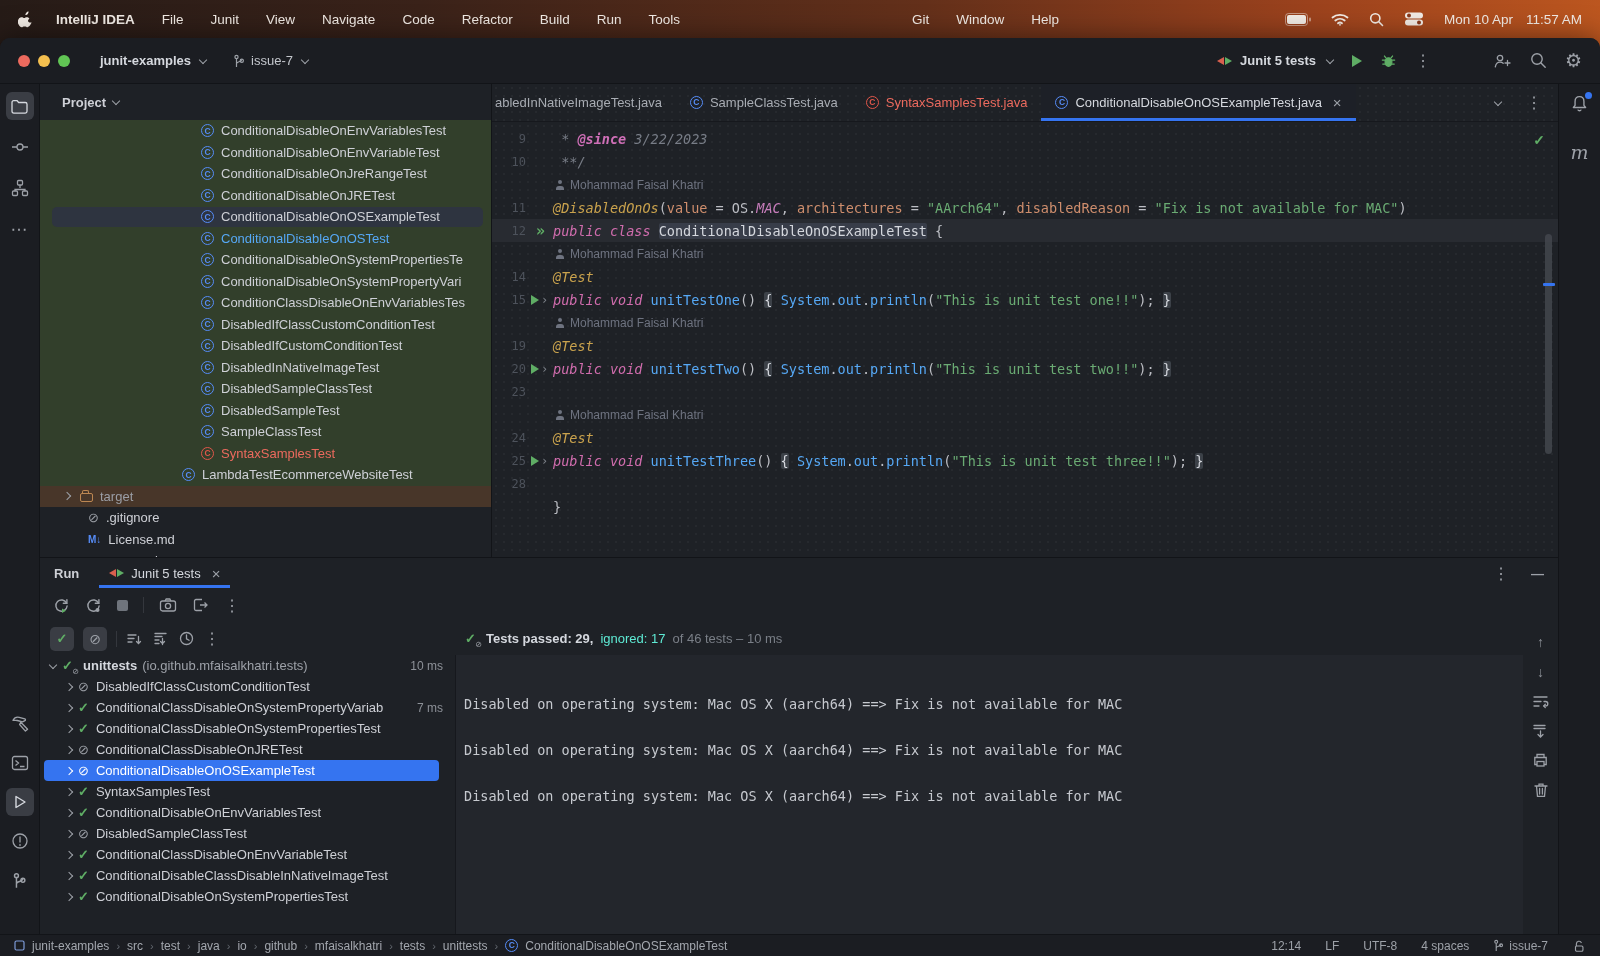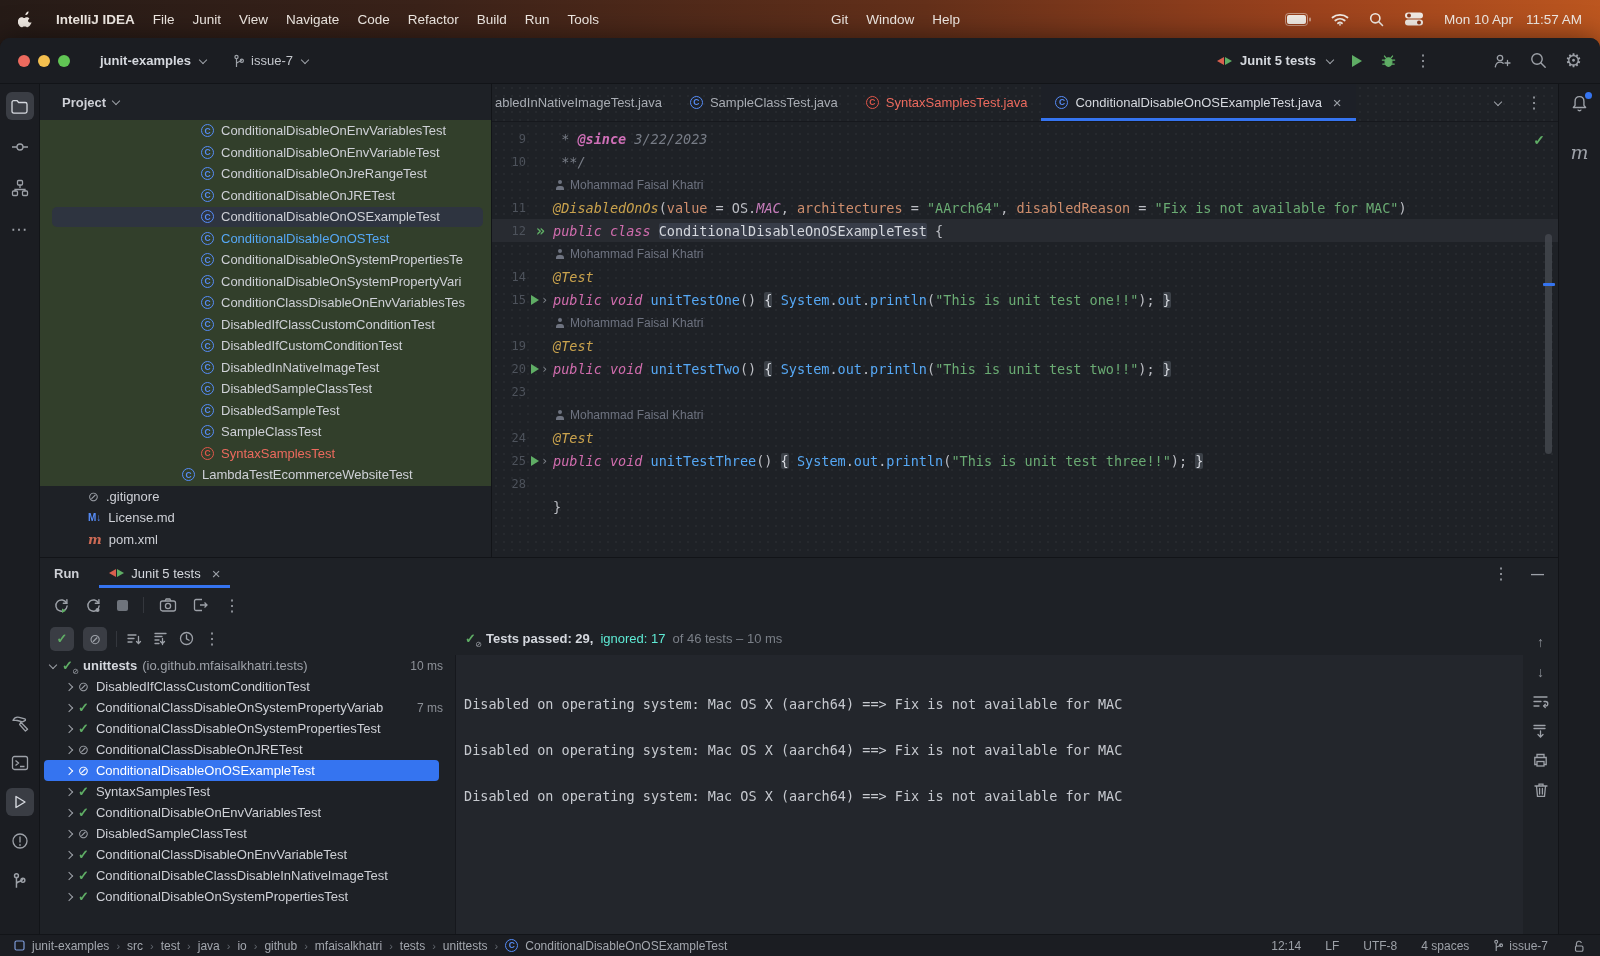--- a/index.html
+++ b/index.html
@@ -2,21 +2,21 @@
 <html><head>
 <meta charset="utf-8">
 <style>
   *{margin:0;padding:0;box-sizing:border-box}
   html,body{background:#111}
   .screen{position:relative;width:1600px;height:956px;overflow:hidden;
     font-family:"Liberation Sans",sans-serif;
     background:linear-gradient(95deg,#261b17 0%,#3a2219 25%,#64301a 55%,#9c421d 78%,#c55c20 100%)}
   
   .menubar{height:38px;display:flex;align-items:center;padding:0 18px;color:#f3ece6;font-size:13.5px}
-  .mgroup{display:flex;gap:18px;}
+  .mgroup{display:flex;gap:27px;}
   .apple{margin-right:24px;display:flex}
   .appname{font-weight:bold}
   .g2{margin-left:232px}
   .mstatus{margin-left:auto;display:flex;align-items:center;gap:20px}
   .clock{display:flex;gap:13px;font-size:13.5px}
   .mitem{cursor:default}
   
   .window{position:absolute;top:38px;left:0;right:0;bottom:0;background:#1e2126;border-radius:10px 10px 0 0;
     overflow:hidden;font-size:13px;color:#ced0d6;box-shadow:0 2px 30px rgba(0,0,0,.55)}
   .dots{background-image:radial-gradient(rgba(255,255,255,.035) 1px,transparent 1.2px);background-size:8px 8px}
@@ -403,20 +403,25 @@
                   <span class="plabel">SampleClassTest</span>
                 </div>
                 <div class="ptrow bg-green" style="padding-left: 161px;">
                   <span class="cicon red">C</span>
                   <span class="plabel c-red">SyntaxSamplesTest</span>
                 </div>
                 <div class="ptrow bg-green" style="padding-left: 142px;">
                   <span class="cicon">C</span>
                   <span class="plabel">LambdaTestEcommerceWebsiteTest</span>
                 </div>
+                <div class="ptrow bg-brown" style="padding-left: 24px;">
+                  <span class="chev r" style="color: rgb(157, 161, 168); margin-right: 10px;"></span>
+                  <span class="fold"></span>
+                  <span class="plabel c-dim">target</span>
+                </div>
                 <div class="ptrow" style="padding-left: 48px;">
                   <span class="ign">⊘</span>
                   <span class="plabel">.gitignore</span>
                 </div>
                 <div class="ptrow" style="padding-left: 48px;">
                   <span class="mdico">M↓</span>
                   <span class="plabel">License.md</span>
                 </div>
                 <div class="ptrow" style="padding-left: 48px;">
                   <span class="mvico">m</span>

